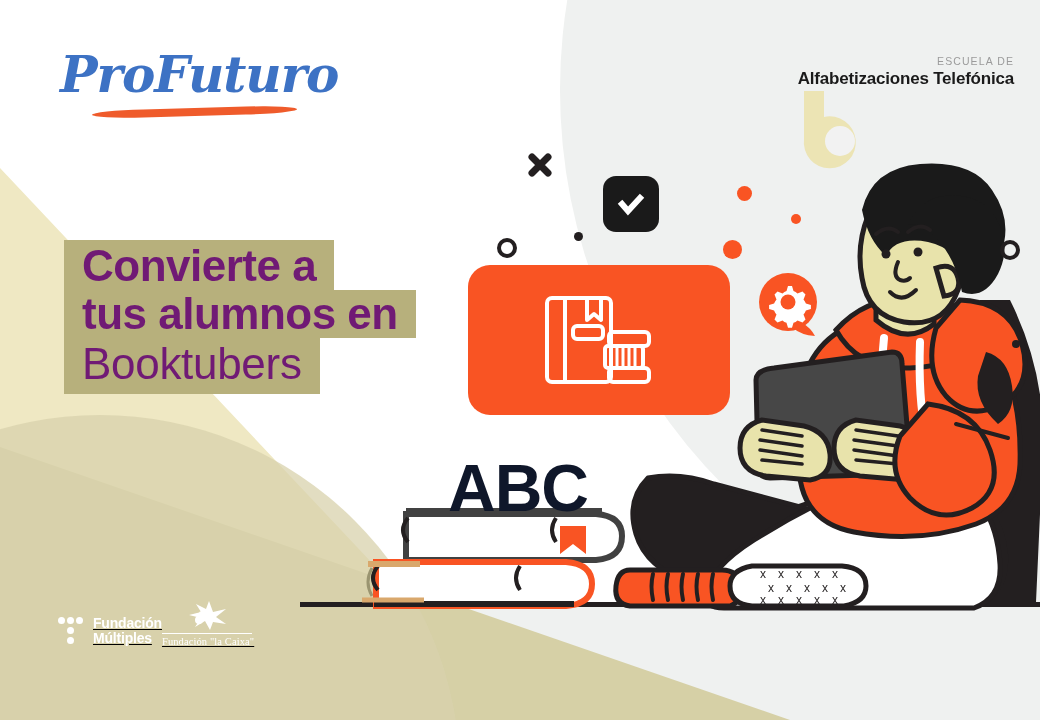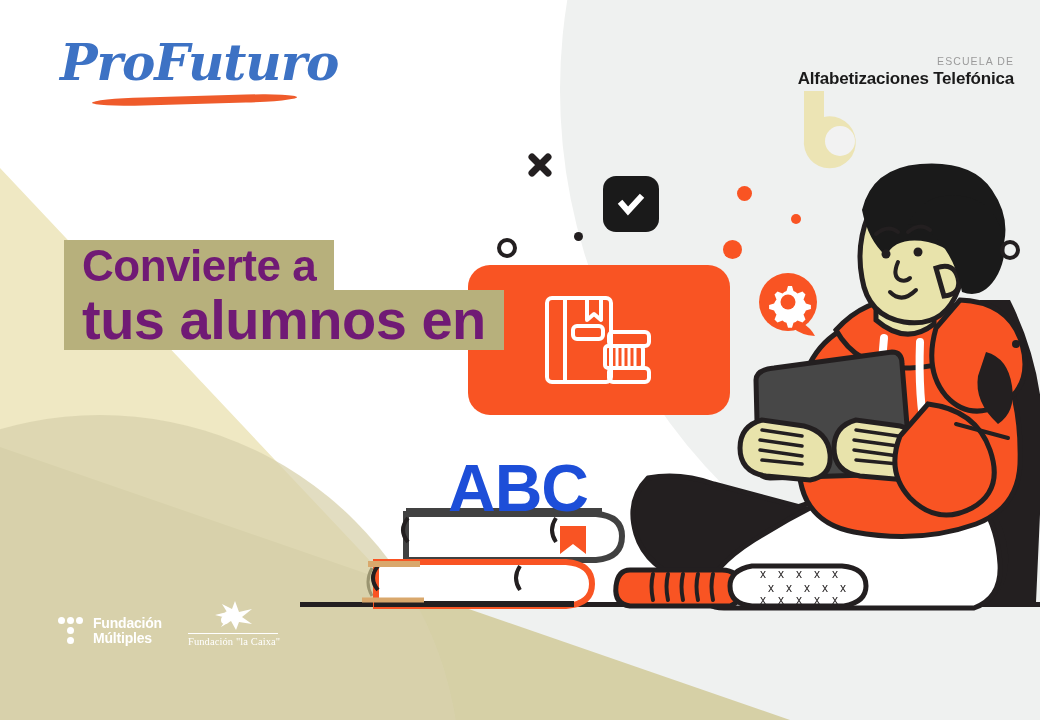--- a/index.html
+++ b/index.html
@@ -12,46 +12,46 @@
   .bg-floor{position:absolute;left:0;top:607px;width:1040px;height:113px;background:#eff1f0;}
   .bg-cream{position:absolute;left:0;top:0;width:520px;height:720px;
       background:#efe8c3;
       clip-path:polygon(0 168px,0 720px,520px 720px);}
   .bg-khaki{position:absolute;left:0;top:0;width:1040px;height:720px;
       background:#d6d0a6;
       clip-path:polygon(0 447px,0 720px,790px 720px);}
   .bg-khaki-curve{position:absolute;left:-260px;top:415px;width:720px;height:720px;border-radius:50%;background:#d8d2ac;opacity:.75;}
 
   
-  .pf-logo{position:absolute;left:60px;top:38px;width:280px;height:72px;}
+  .pf-logo{position:absolute;left:60px;top:50px;width:280px;height:72px;}
   .pf-text{font-family:"DejaVu Serif", serif;font-style:italic;font-weight:700;
       font-size:50px;color:#3d72c4;letter-spacing:-1px;line-height:1;white-space:nowrap;}
   .pf-swoosh{position:absolute;left:32px;top:58px;width:205px;height:8px;
       background:#ef5b2b;border-radius:50%/100%;transform:rotate(-1.6deg);}
 
   
   .esc-logo{position:absolute;right:22px;top:40px;display:flex;align-items:flex-start;flex-direction:column;}
   .esc-txt{text-align:right;padding-top:15px;padding-right:4px;}
   .esc-top{font-size:10.5px;letter-spacing:1.1px;color:#9b9b9b;font-weight:400;line-height:1.2;}
   .esc-main{font-size:17px;font-weight:700;color:#1a1a1a;line-height:1.25;letter-spacing:-.2px;white-space:nowrap;}
   .esc-b{width:78px;height:80px;position:relative;}
 
   
   .headline{position:absolute;left:64px;top:240px;}
   .hl-row{display:block;}
   .hl-band{display:inline-block;background:#b7b07c;color:#701a75;
       padding:4px 18px 6px 18px;line-height:1.0;}
   .hl-1{font-size:44px;font-weight:700;letter-spacing:-.5px;padding-bottom:2px;}
-  .hl-2{font-size:56px;font-weight:700;letter-spacing:-.5px;padding-top:2px;padding-bottom:2px;}
+  .hl-2{font-size:44px;font-weight:700;letter-spacing:-.5px;padding-top:2px;padding-bottom:2px;}
   .hl-3{font-size:44px;font-weight:300;letter-spacing:-.3px;padding-top:4px;padding-bottom:8px;}
 
   
   .footer{position:absolute;left:58px;top:600px;width:300px;}
   .foot-label{font-size:10px;letter-spacing:.8px;color:#ffffff;opacity:.92;margin-bottom:14px;}
-  .foot-logos{display:flex;align-items:flex-end;gap:26px;}
+  .foot-logos{display:flex;align-items:flex-end;text-decoration:underline;}
   .tf-logo{display:flex;align-items:center;gap:9px;}
   .tf-dots{width:26px;height:30px;position:relative;}
   .tf-dot{position:absolute;border-radius:50%;background:#ffffff;}
   .tf-name{color:#ffffff;font-size:14px;font-weight:700;line-height:1.12;letter-spacing:-.2px;}
   .caixa{width:90px;}
   .caixa-star{height:30px;display:flex;justify-content:center;align-items:flex-end;}
   .caixa-rule{height:1px;background:#ffffff;margin:3px 0 2px 0;}
   .caixa-name{font-family:"Liberation Serif", serif;color:#ffffff;font-size:10.5px;text-align:center;letter-spacing:.1px;white-space:nowrap;}
 
   
@@ -64,21 +64,21 @@
 
   
   .orange-card{position:absolute;left:468px;top:265px;width:262px;height:150px;
       background:#f95423;border-radius:22px;display:flex;align-items:center;justify-content:center;}
 
   
   .gear-bubble{position:absolute;left:757px;top:272px;width:66px;height:66px;}
 
   
   .abc{position:absolute;left:448px;top:455px;font-size:66px;font-weight:700;
-      color:#1d4ed8;letter-spacing:-1px;line-height:1;}
+      color:#0f172a;letter-spacing:-1px;line-height:1;}
 
   .art{position:absolute;left:0;top:0;width:1040px;height:720px;}
 </style>
 </head>
 <body>
 
 <div id="slide">
 
   <div class="bg-white"></div>
   <div class="bg-gray-arc"></div>
@@ -273,20 +273,23 @@
     </svg>
   </div>
 
   <div class="headline">
     <div class="hl-row">
       <span class="hl-band hl-1">Convierte a</span>
     </div>
     <div class="hl-row">
       <span class="hl-band hl-2">tus alumnos en</span>
     </div>
+    <div class="hl-row">
+      <span class="hl-band hl-3">Booktubers</span>
+    </div>
   </div>
 
   <div class="footer">
     <div class="foot-logos">
 
       <div class="tf-logo">
         <div class="tf-dots">
           <span class="tf-dot" style="left:0;top:1px;width:7px;height:7px;"></span>
           <span class="tf-dot" style="left:9px;top:1px;width:7px;height:7px;"></span>
           <span class="tf-dot" style="left:18px;top:1px;width:7px;height:7px;"></span>

